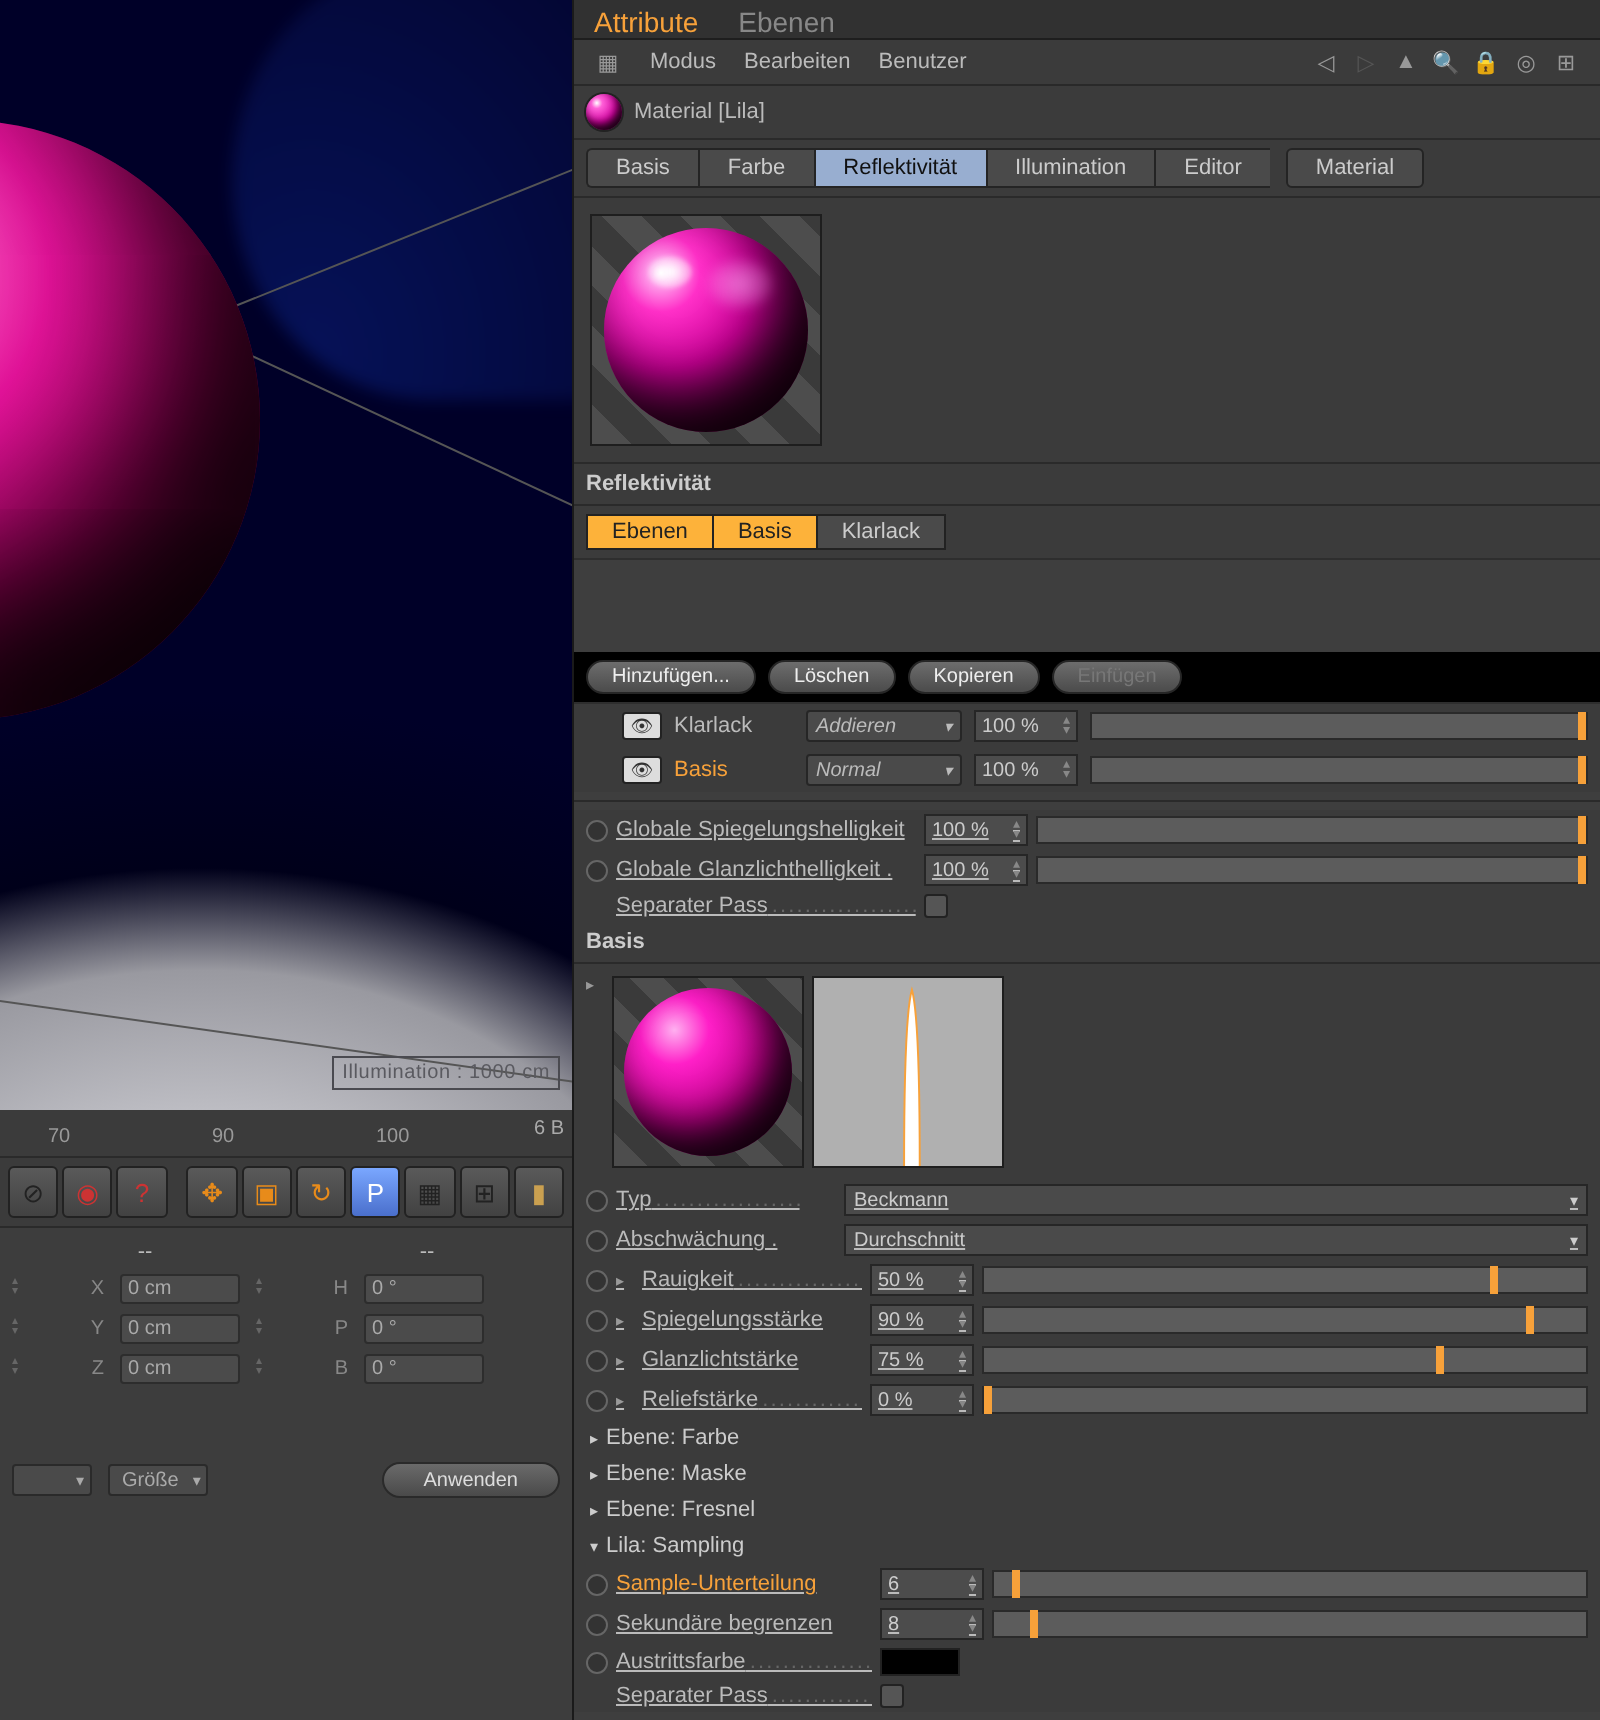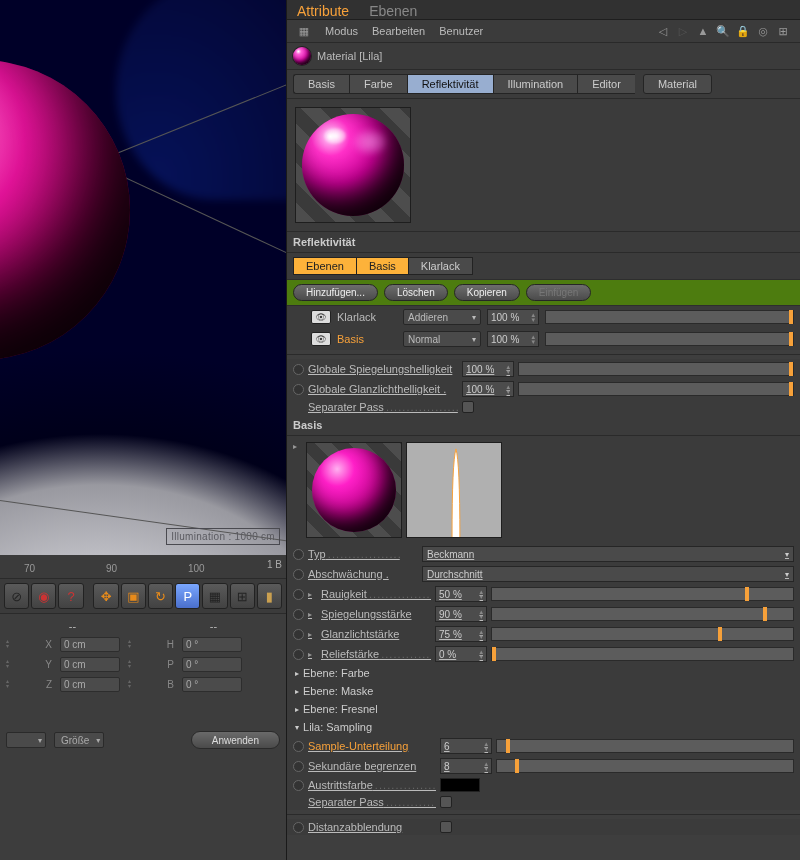--- a/index.html
+++ b/index.html
@@ -53,29 +53,29 @@
   .preview-sphere { position:absolute; inset:6px; border-radius:50%; background: radial-gradient(circle at 28% 22%, #fff 0%, #ffb0f0 4%, #ff30c8 18%, #d0009a 45%, #70004a 75%, #2a001a 100%); box-shadow: inset -14px -20px 28px rgba(0,0,0,.85);}
   .preview-sphere .hl { position:absolute; left:22px; top:14px; width:22px; height:16px; background:radial-gradient(#fff,rgba(255,255,255,0)); border-radius:50%; filter:blur(1px);}
   .preview-sphere .hl2 { position:absolute; right:18px; top:16px; width:32px; height:24px; background:radial-gradient(rgba(255,200,255,.5),rgba(255,255,255,0)); border-radius:50%; filter:blur(3px);}
   
   .section-hdr { padding:4px 6px; font-weight:bold; color:#ccc; background:#3b3b3b; border-bottom:1px solid #2a2a2a;}
   .subtab-row { display:flex; padding:4px 6px; background:#3b3b3b; border-bottom:1px solid #2e2e2e;}
   .subtab { padding:2px 12px; font-size:11px; background:#fdb23a; color:#222; border:1px solid #222; border-right:none;}
   .subtab:last-child { border-right:1px solid #222;}
   .subtab.inactive { background:#4a4a4a; color:#ccc;}
   
-  .btn-row { display:flex; gap:6px; padding:4px 6px; background:#4d7c0f; border-bottom:1px solid #2e2e2e;}
+  .btn-row { display:flex; gap:6px; padding:4px 6px; background:#000000; border-bottom:1px solid #2e2e2e;margin-top:46px;}
   .pill { padding:2px 12px; background:linear-gradient(#6d6d6d,#4b4b4b); border:1px solid #262626; border-radius:9px; font-size:10px; color:#eee;}
   .pill.disabled { color:#777;}
   
   .layer-row { display:flex; align-items:center; gap:6px; padding:3px 6px; background:#3b3b3b;}
   .eye { width:20px; height:14px; border:1px solid #222; background:#ddd; border-radius:2px; display:flex; align-items:center; justify-content:center; font-size:9px; color:#333;}
   .layer-name { width:60px; font-size:11px;}
   .layer-name.sel { color:#f7a13a;}
-  .blend { width:78px; height:16px; background:#4a4a4a; border:1px solid #262626; border-radius:2px; font-size:10px; padding:0 4px; display:flex; align-items:center; justify-content:space-between;}
+  .blend { width:78px; height:16px; background:#4a4a4a; border:1px solid #262626; border-radius:2px; font-size:10px; padding:0 4px; display:flex; align-items:center; justify-content:space-between;font-style:italic;}
   .blend span:last-child { font-size:8px;}
   .num-field { width:52px; height:16px; background:#4c4c4c; border:1px solid #262626; display:flex; align-items:center; padding:0 3px; font-size:10px; color:#ccc; justify-content:space-between;}
   .num-field .st { font-size:7px; color:#888; line-height:5px; display:flex; flex-direction:column;}
   .slider { flex:1; height:14px; background:#5c5c5c; border:1px solid #2a2a2a; position:relative;}
   .slider .knob { position:absolute; top:-1px; bottom:-1px; width:4px; background:#f7a13a;}
   
   .param-row { display:flex; align-items:center; gap:4px; padding:2px 6px; background:#3b3b3b;text-decoration:underline;}
   .radio { width:11px; height:11px; border:1px solid #666; border-radius:50%; background:#333; flex-shrink:0;}
   .tri { width:9px; color:#999; font-size:8px; flex-shrink:0;}
   .param-label { flex:0 0 150px; font-size:11px; color:#bbb; white-space:nowrap; overflow:hidden;}
@@ -108,21 +108,21 @@
   <div class="ln" style="left:0;top:500px;transform:rotate(8deg);"></div>
   <div class="sphere"></div>
   <div class="rasterweite">Illumination : 1000 cm</div>
 </div>
 
 <div class="timeline">
   <div class="ruler">
     <span class="tick" style="left:24px">70</span>
     <span class="tick" style="left:106px">90</span>
     <span class="tick" style="left:188px">100</span>
-    <span class="frame">1 B</span>
+    <span class="frame">6 B</span>
   </div>
   <div class="toolrow">
     <div class="toolbtn">⊘</div>
     <div class="toolbtn" style="color:#c33">◉</div>
     <div class="toolbtn" style="color:#c33">?</div>
     <div style="width:6px"></div>
     <div class="toolbtn" style="color:#e88b1a">✥</div>
     <div class="toolbtn" style="color:#e88b1a">▣</div>
     <div class="toolbtn" style="color:#e88b1a">↻</div>
     <div class="toolbtn sel" style="color:#fff">P</div>

